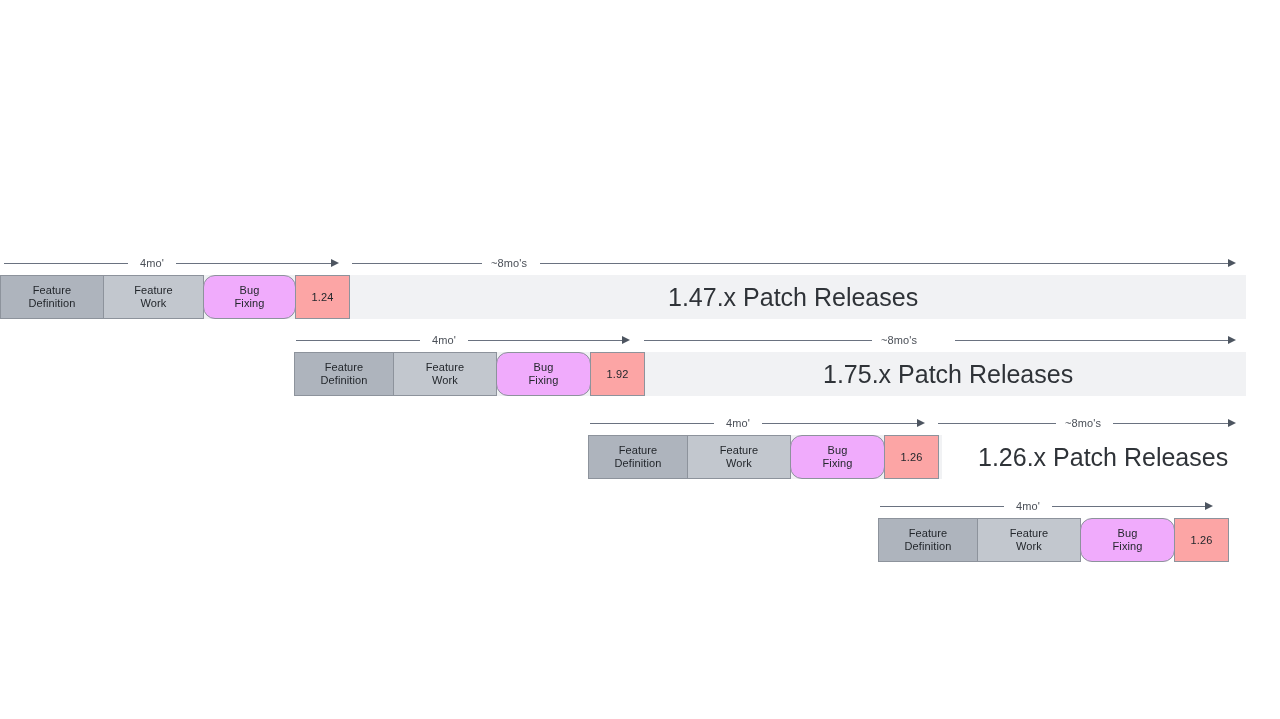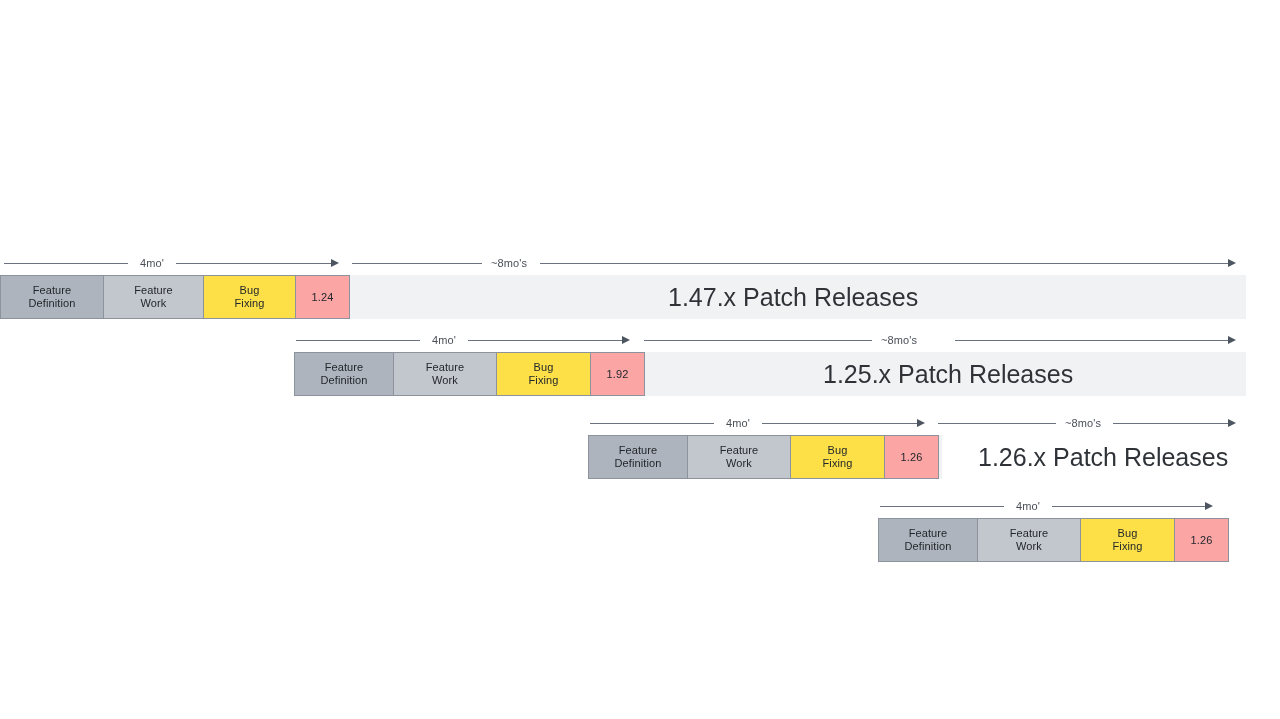--- a/index.html
+++ b/index.html
@@ -91,21 +91,21 @@
     line-height: 13px;
     color: #23272c;
     text-align: center;
     letter-spacing: .1px;
   }
   .cell + .cell { margin-left: -1px; }
   .cell .l2 { display: block; }
 
   .c-def  { background: #aeb4bd; }
   .c-work { background: #c2c7ce; }
-  .c-bug  { background: #fde047; }
+  .c-bug  { background: #f0abfc; border-radius: 12px; }
   .c-ver  { background: #fca5a5; font-size: 11px; }
 </style>
 </head>
 <body>
 
 <div id="canvas">
 
   <div class="row" style="top:253px;">
 
     <div class="ruler" style="left:0px; top:0px; width:1280px;">
@@ -149,21 +149,21 @@
       <div class="seg" style="left:468px; width:154px;"></div>
       <div class="arrowhead" style="left:622px;"></div>
 
       <div class="seg" style="left:644px; width:228px;"></div>
       <div class="ruler-label" style="left:872px; width:54px;">~8mo's</div>
       <div class="seg" style="left:955px; width:275px;"></div>
       <div class="arrowhead" style="left:1228px;"></div>
     </div>
 
     <div class="patchstrip" style="left:296px; top:22px; width:950px; height:44px;"></div>
-    <div class="patchlabel" style="left:823px; top:32px;">1.25.x Patch Releases</div>
+    <div class="patchlabel" style="left:823px; top:32px;">1.75.x Patch Releases</div>
 
     <div class="bar" style="left:294px; top:22px; height:44px;">
       <div class="cell c-def" style="width:100px;">
         <span>Feature</span>
         <span class="l2">Definition</span>
       </div>
       <div class="cell c-work" style="width:104px;">
         <span>Feature</span>
         <span class="l2">Work</span>
       </div>

